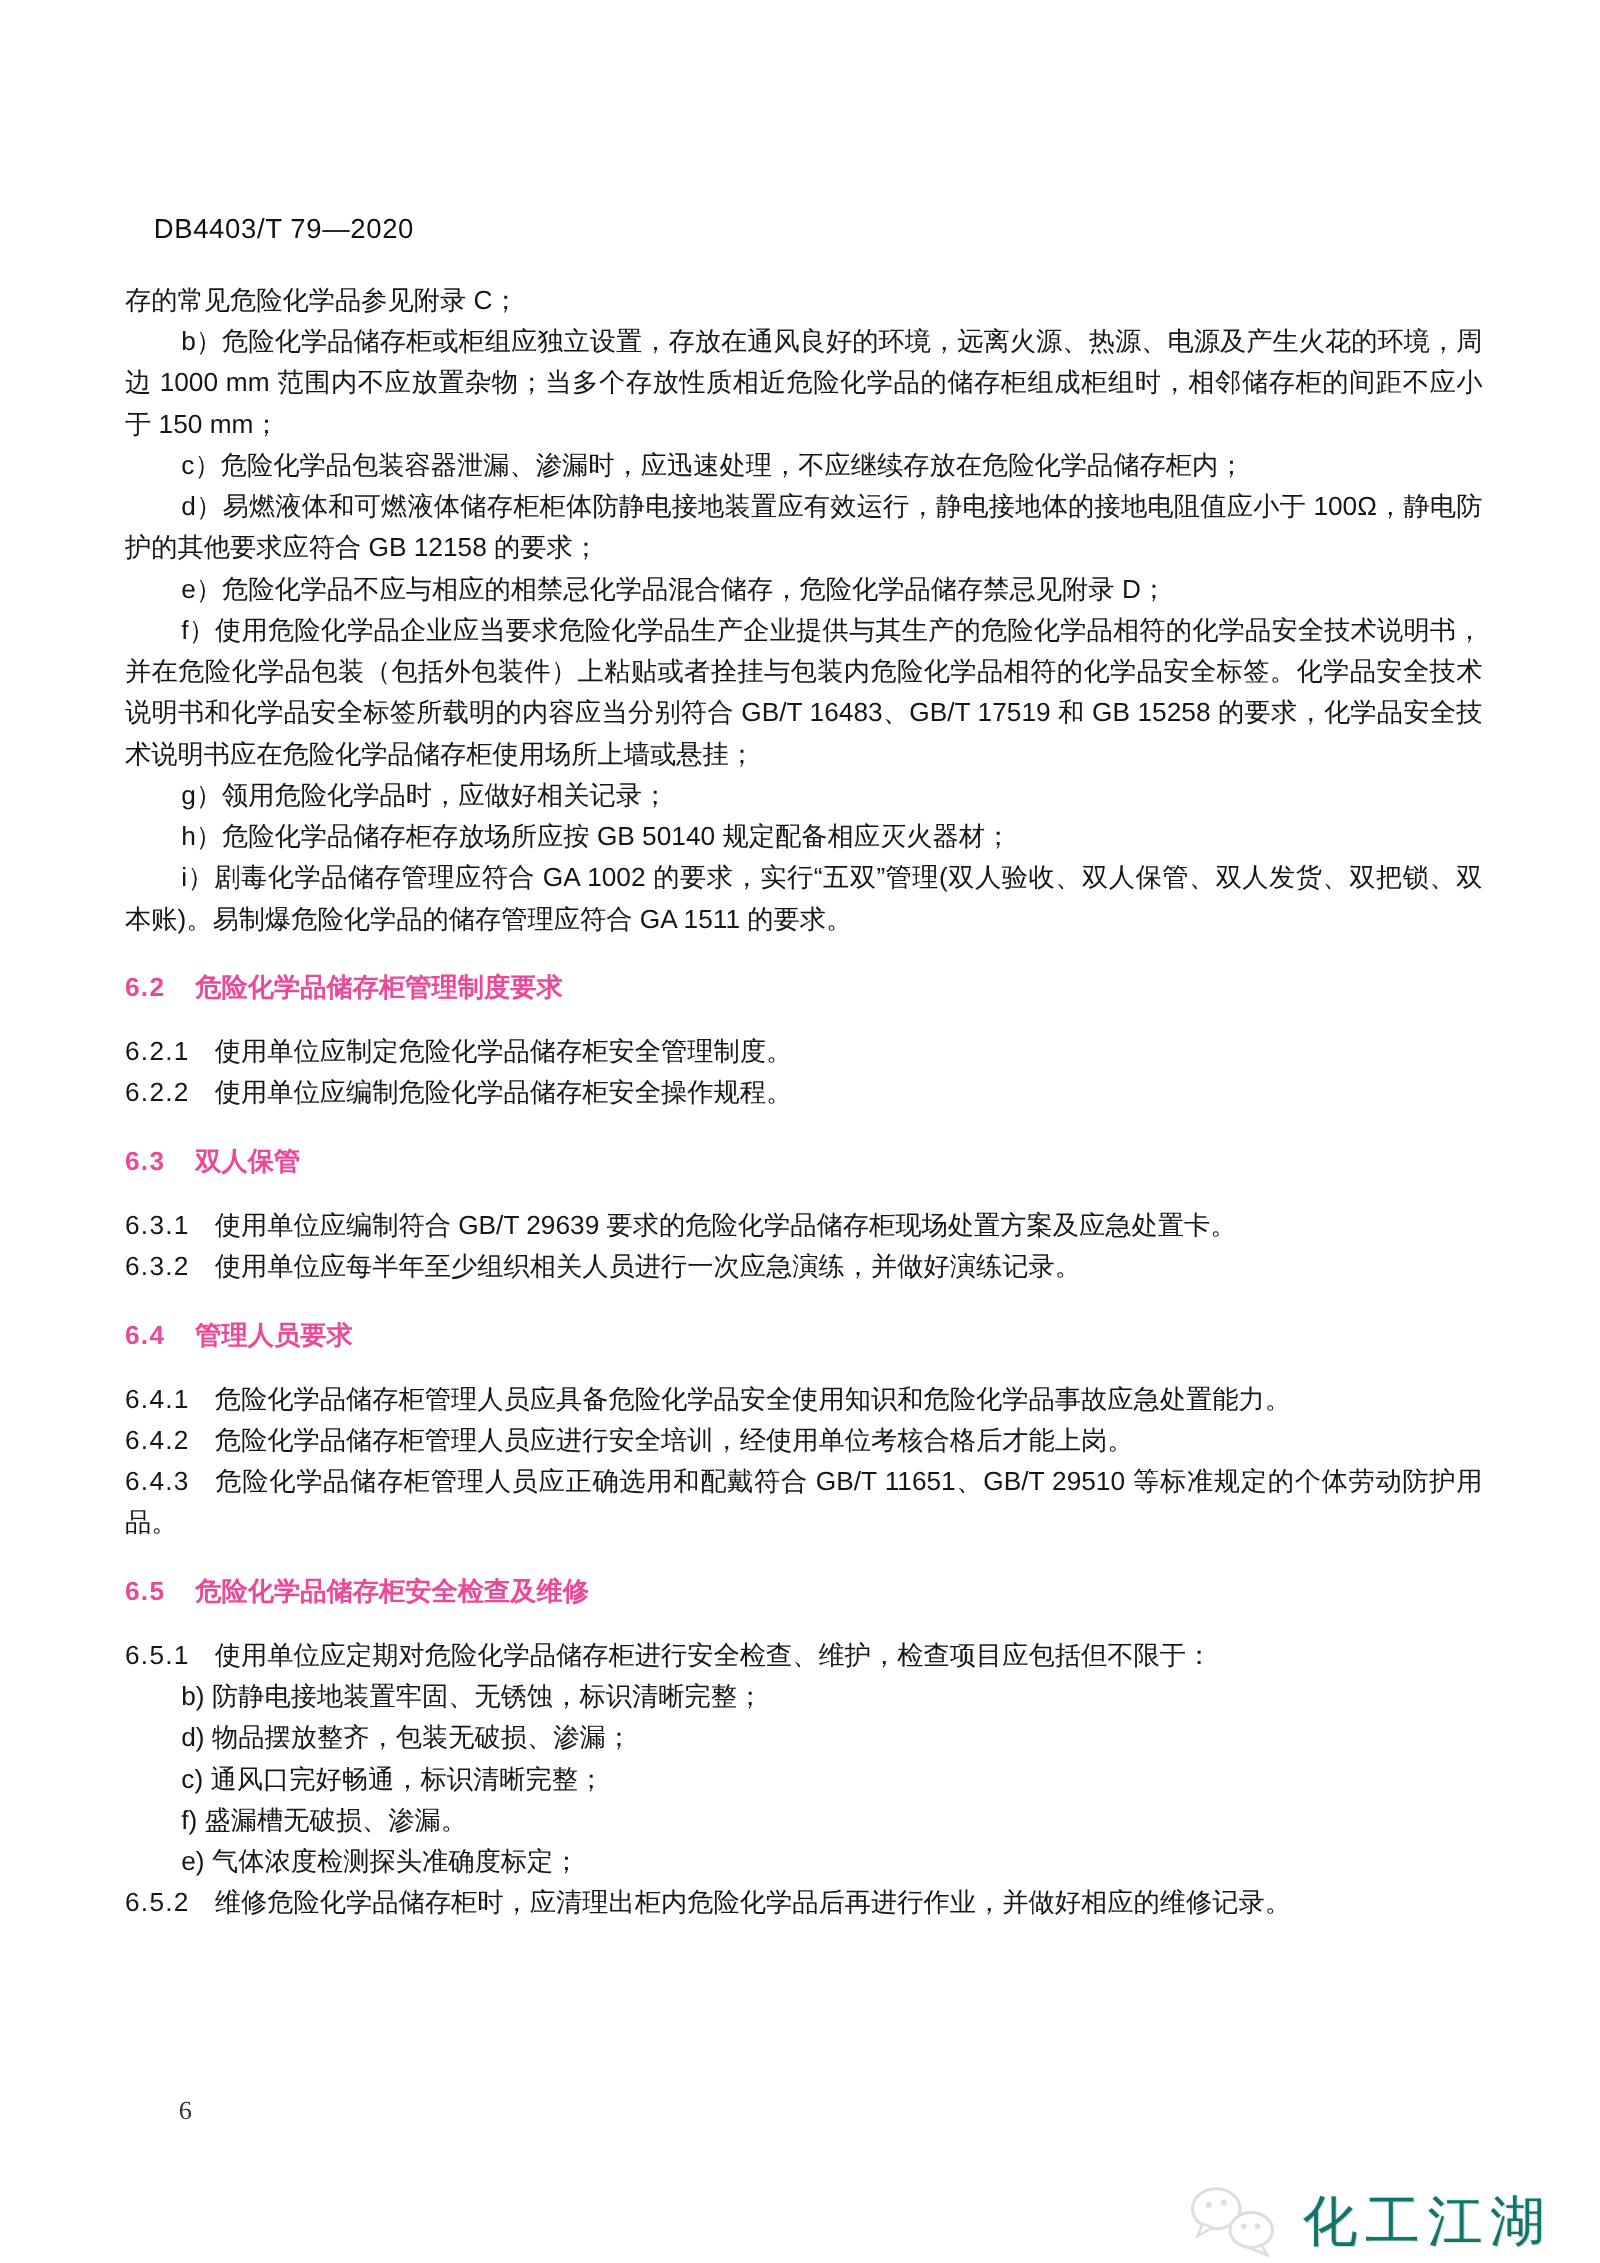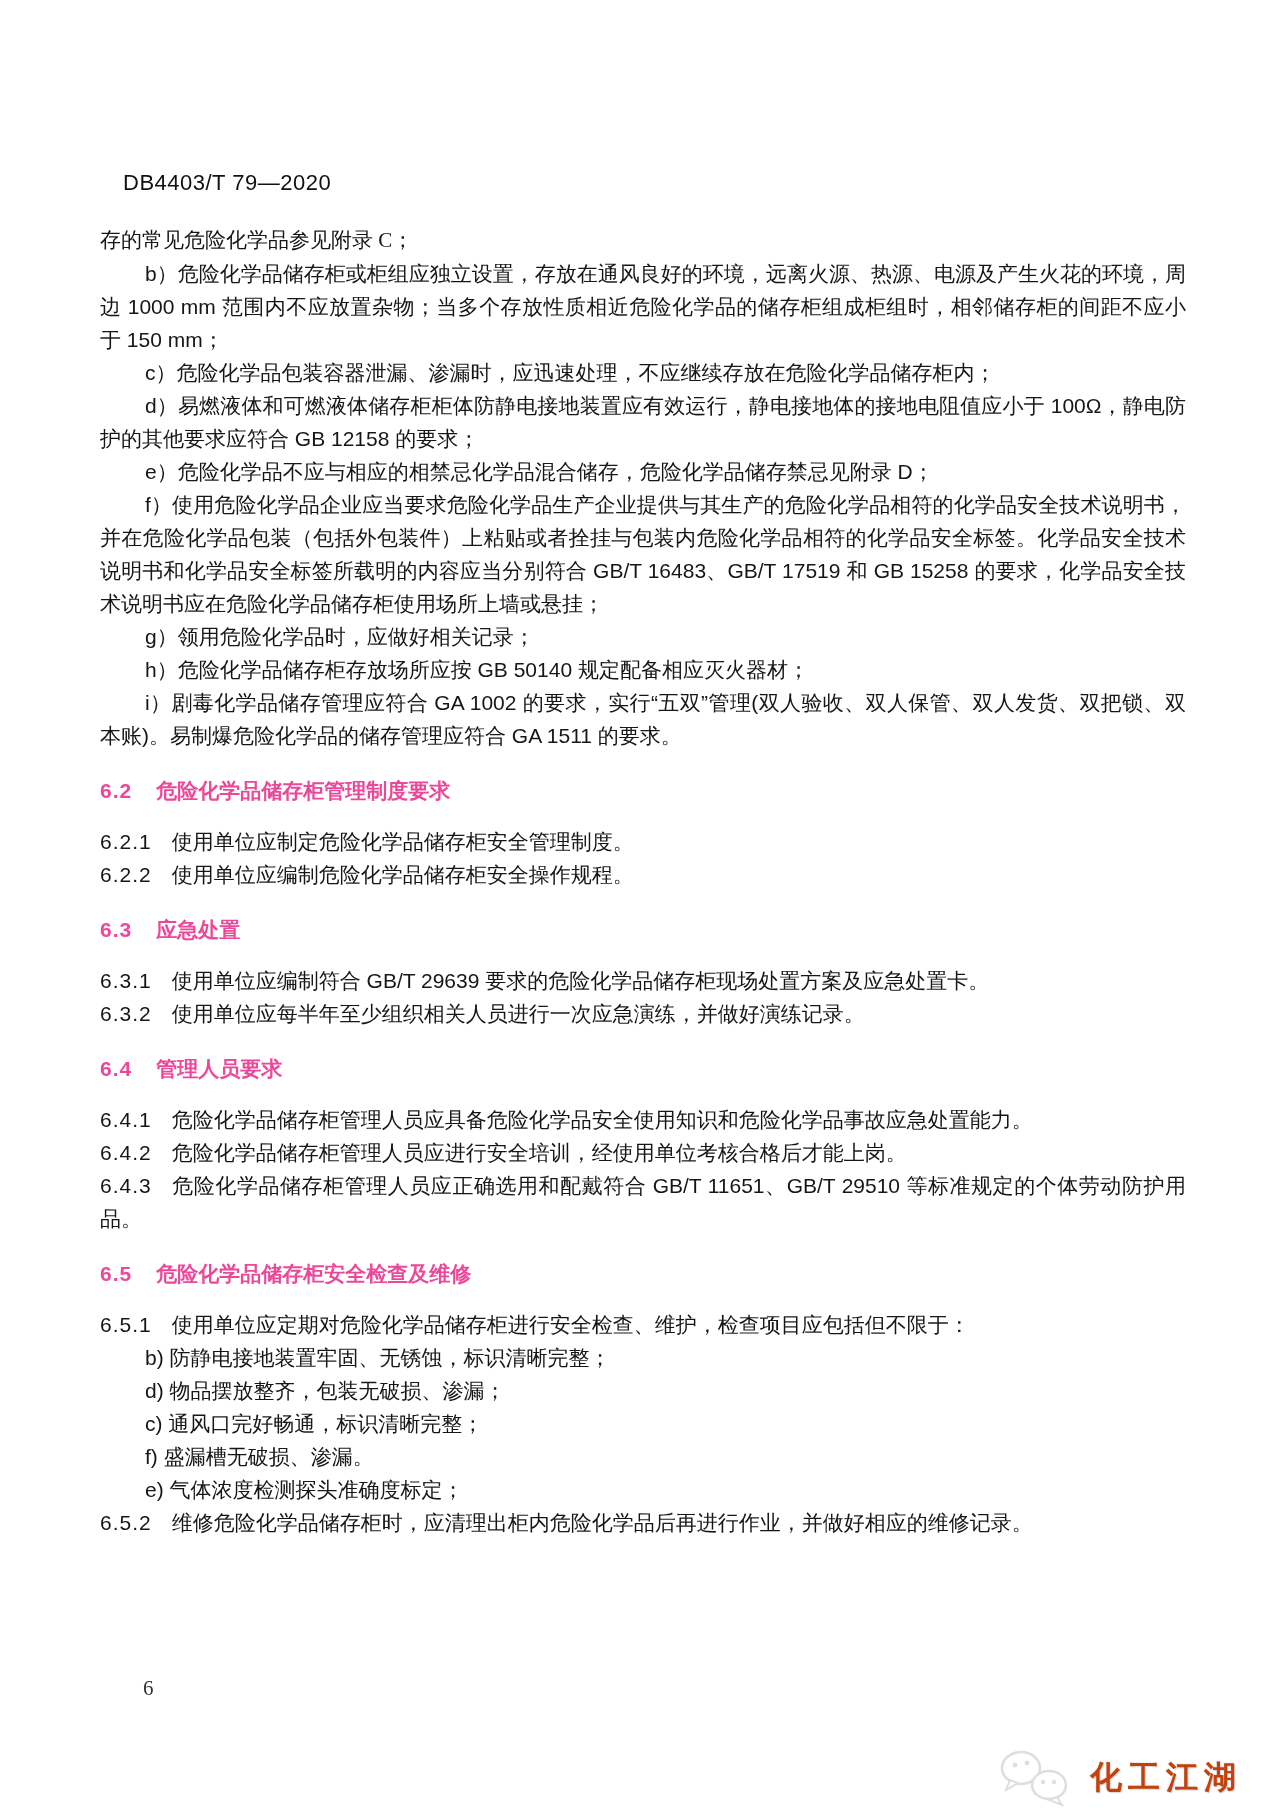--- a/index.html
+++ b/index.html
@@ -28,21 +28,21 @@
   .doc-body {
     position: absolute;
     top: 200px;
     left: 100px;
     width: 1086px;
     font-size: 21px;
     line-height: 33px;
     text-align: justify;
   }
   .doc-body p { margin: 0; padding: 0; }
-  .cont { text-indent: 0; font-family: Liberation Serif, serif; }
+  .cont { text-indent: 0; }
   .item { text-indent: 45px; }
   .sub  { text-indent: 45px; }
   h2.sec {
     margin: 22px 0 18px 0;
     padding: 0;
     font-size: 21px;
     line-height: 33px;
     font-weight: bold;
     color: #ec4899;
     text-indent: 0;
@@ -59,23 +59,23 @@
   }
   .watermark {
     position: absolute;
     right: 38px;
     bottom: 22px;
     display: flex;
     align-items: center;
     gap: 12px;
   }
   .watermark-text {
-    font-size: 32px;
-    font-weight: bold;
-    color: #c2410c;
+    font-size: 44px;
+    font-weight: normal;
+    color: #0f766e;
     text-shadow: 1px 1px 1px #d8d8d8, -1px -1px 0 #f2f2f2;
     letter-spacing: 6px;
   }
 </style>
 </head>
 <body>
 
 <div class="page">
 
   <div class="doc-header">
@@ -98,21 +98,21 @@
       <span class="snum">6.2</span><span>危险化学品储存柜管理制度要求</span>
     </h2>
     <p class="clause">
       <span class="cnum">6.2.1</span><span>使用单位应制定危险化学品储存柜安全管理制度。</span>
     </p>
     <p class="clause">
       <span class="cnum">6.2.2</span><span>使用单位应编制危险化学品储存柜安全操作规程。</span>
     </p>
 
     <h2 class="sec">
-      <span class="snum">6.3</span><span>应急处置</span>
+      <span class="snum">6.3</span><span>双人保管</span>
     </h2>
     <p class="clause">
       <span class="cnum">6.3.1</span><span>使用单位应编制符合 GB/T 29639 要求的危险化学品储存柜现场处置方案及应急处置卡。</span>
     </p>
     <p class="clause">
       <span class="cnum">6.3.2</span><span>使用单位应每半年至少组织相关人员进行一次应急演练，并做好演练记录。</span>
     </p>
 
     <h2 class="sec">
       <span class="snum">6.4</span><span>管理人员要求</span>

